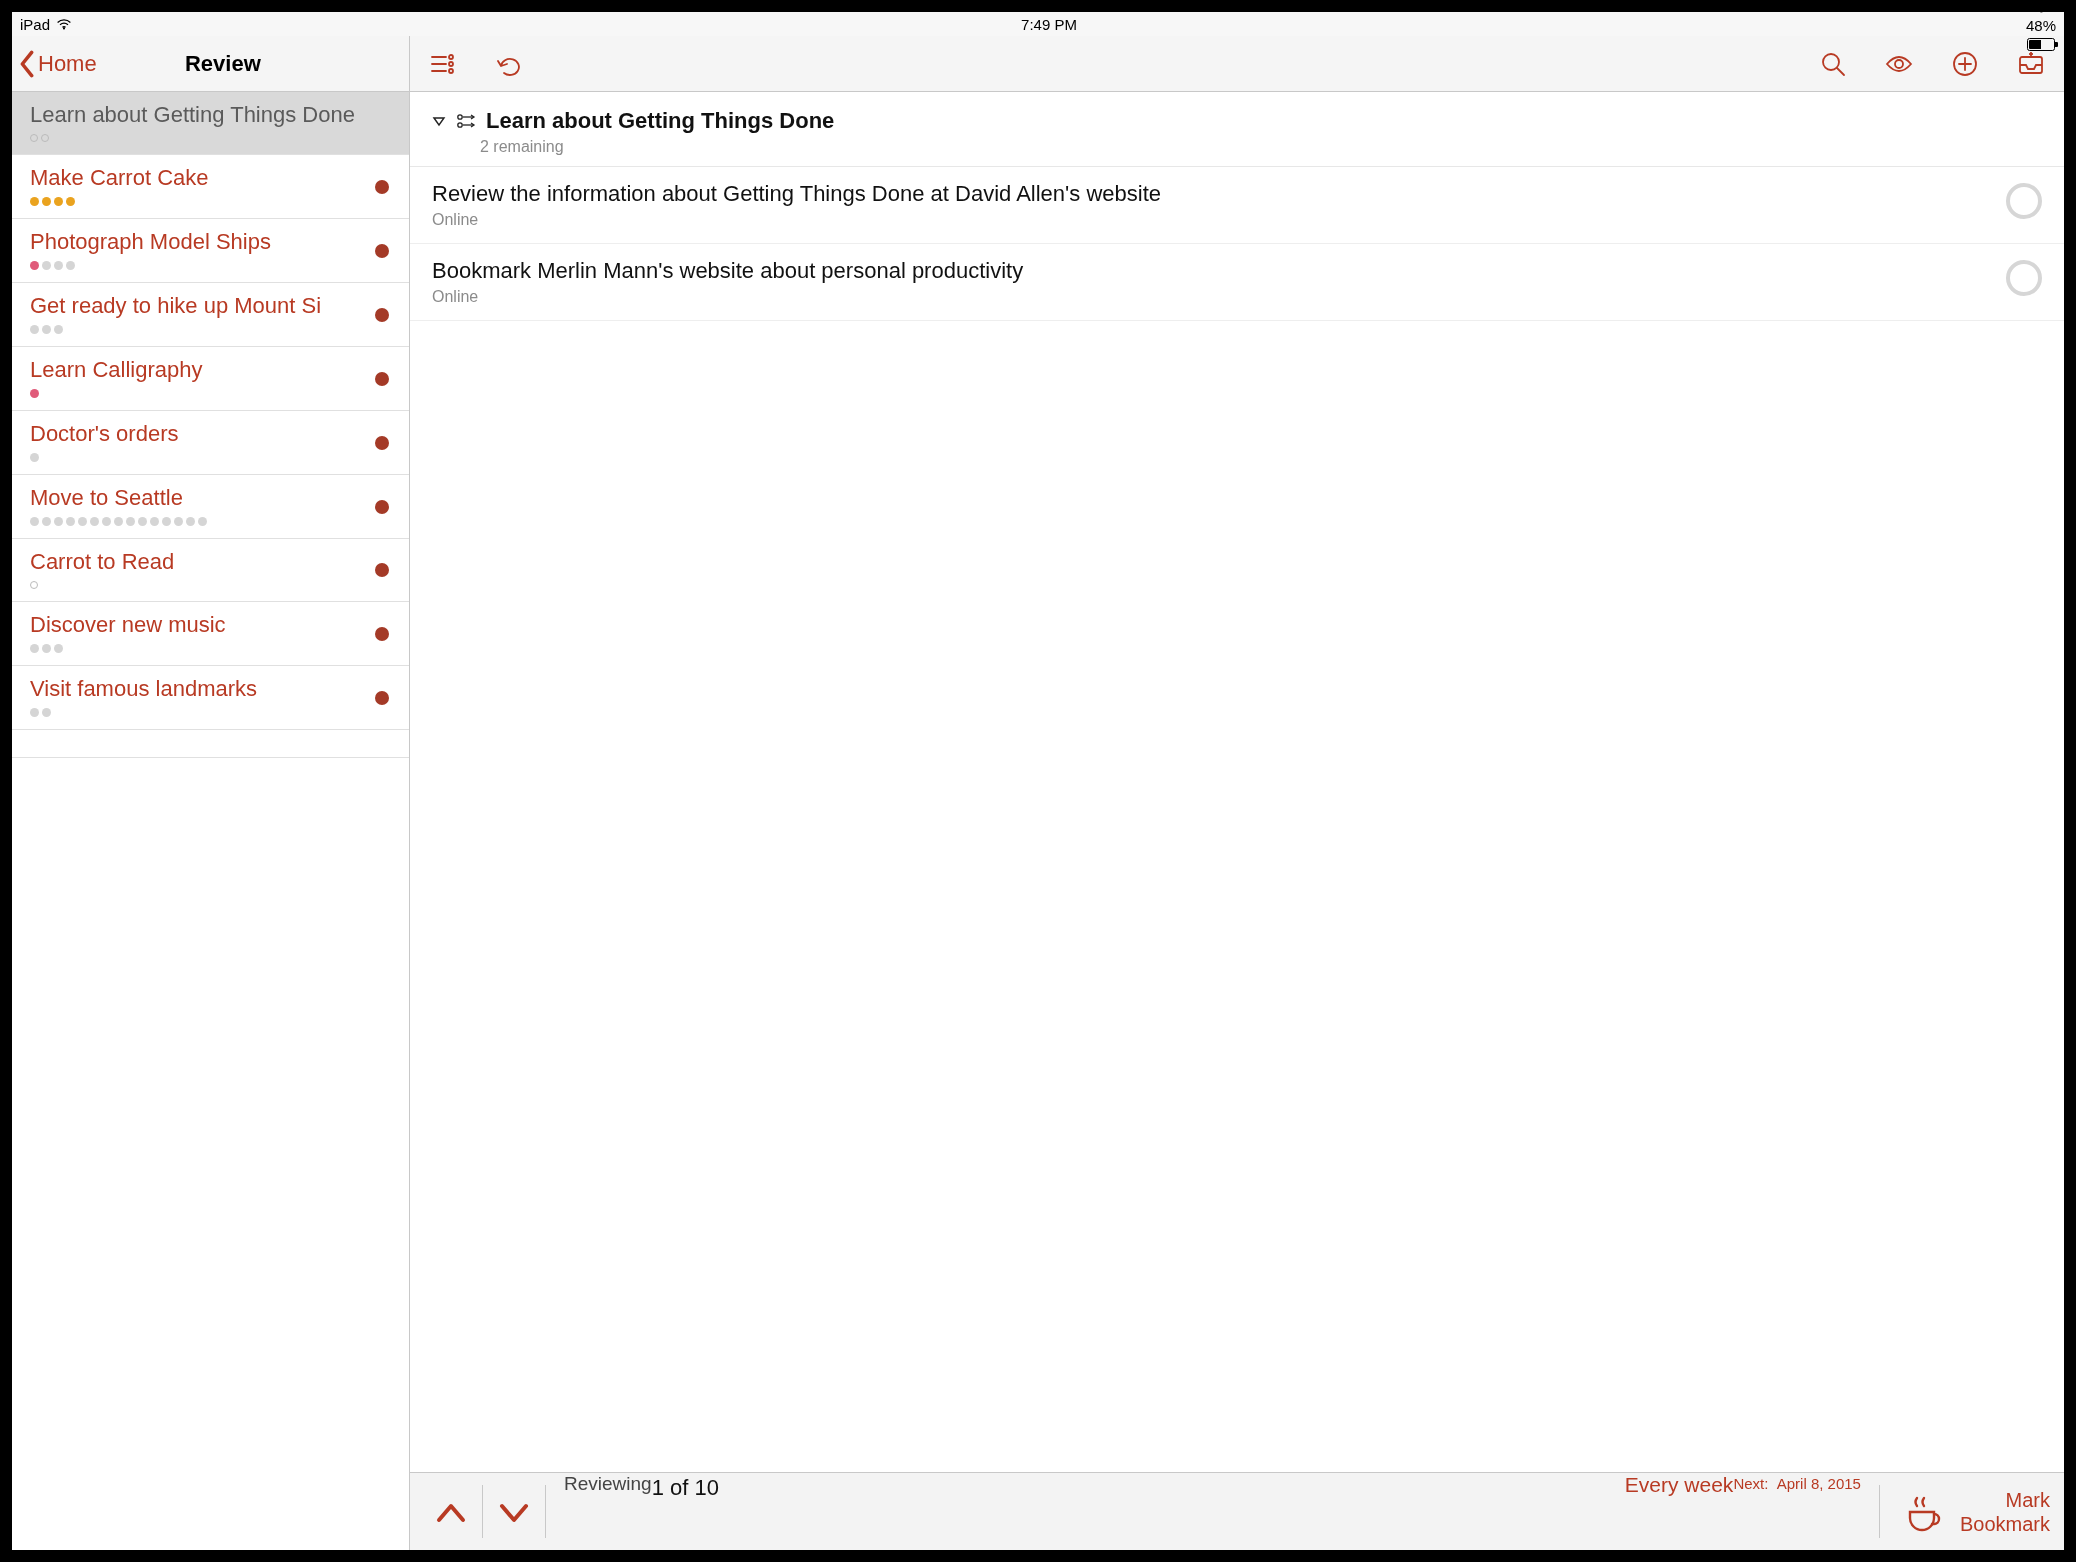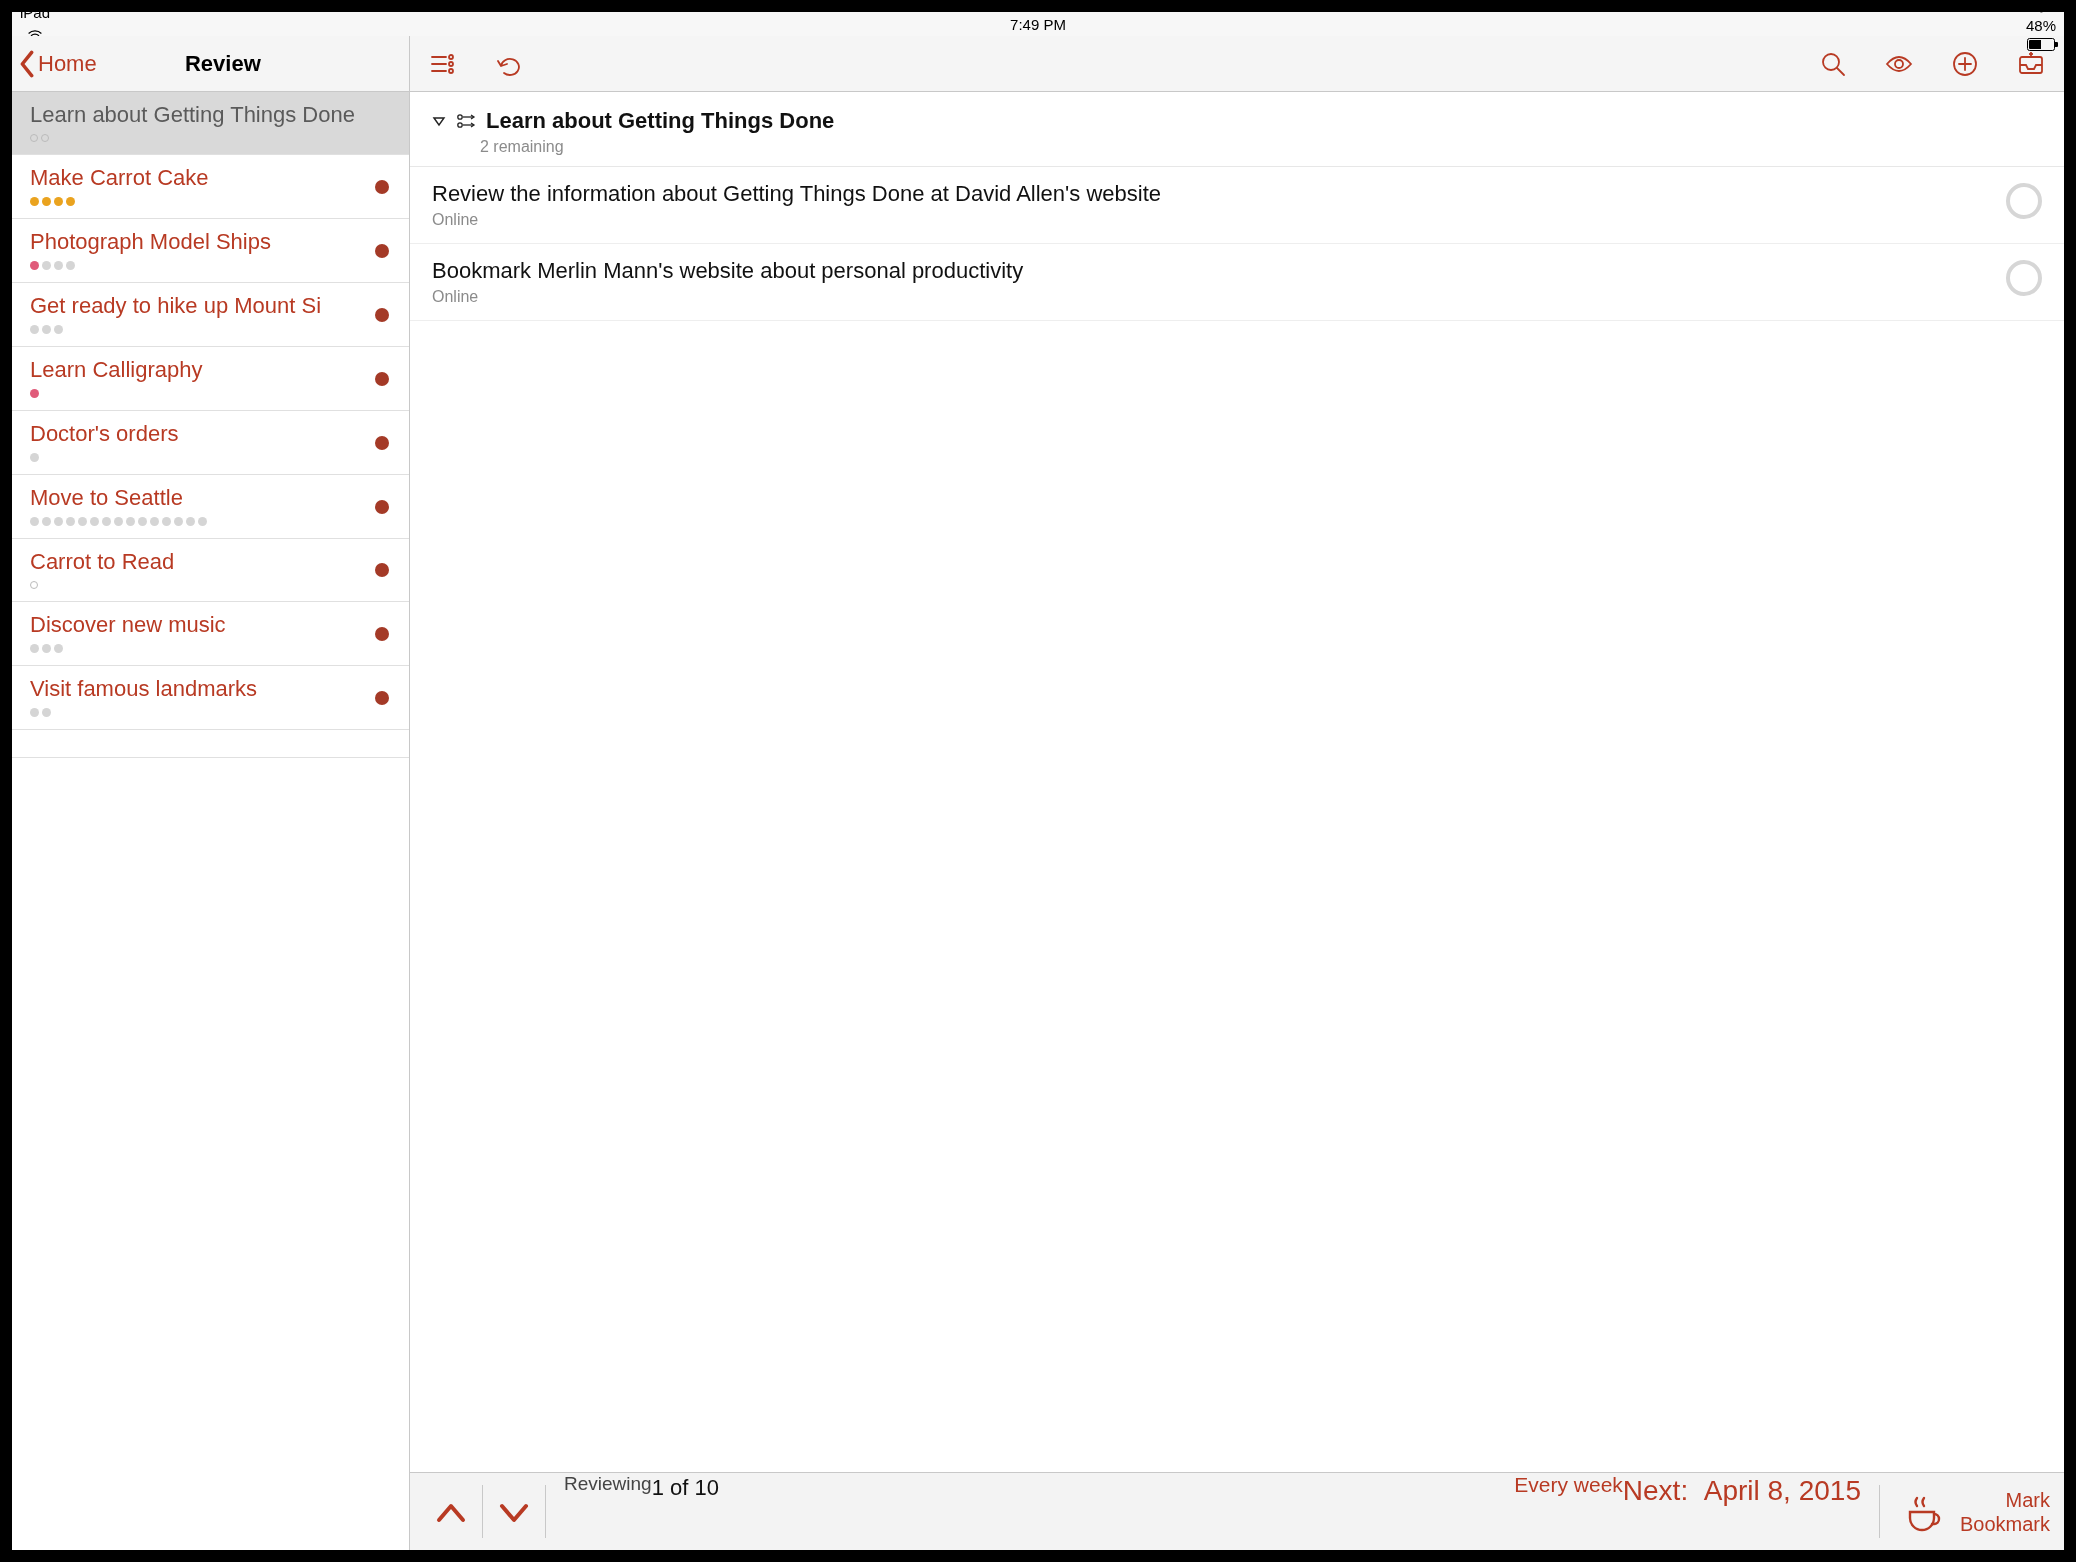--- a/index.html
+++ b/index.html
@@ -1,21 +1,21 @@
 <!DOCTYPE html>
 <html><head>
 <meta charset="utf-8">
 <style>
 * { margin: 0; padding: 0; box-sizing: border-box; font-family: -apple-system, "Helvetica Neue", Helvetica, Arial, sans-serif; -webkit-font-smoothing: antialiased; }
 html, body { width: 100%; height: 100%; background: #000; }
 .device { position: absolute; top: 12px; left: 12px; right: 12px; bottom: 12px; background: #fff; overflow: hidden; }
 
 
 .statusbar { height: 24px; background: #f7f7f7; display: flex; align-items: center; font-size: 15px; color: #000; padding: 0 8px; }
-.sb-left { display: flex; align-items: center; gap: 6px; flex-direction: column; }
+.sb-left { display: flex; align-items: center; gap: 6px; }
 .sb-center { flex: 1; text-align: center; font-weight: 500; }
 .sb-right { display: flex; align-items: center; gap: 4px; color: #555; flex-direction: column; }
 .battery { width: 28px; height: 13px; border: 1.3px solid #000; border-radius: 2.5px; position: relative; display: inline-block; }
 .battery::after { content:""; position:absolute; right:-4px; top:3px; width:2.5px; height:5px; background:#000; border-radius:0 1px 1px 0;}
 .battery-fill { position:absolute; left:1px; top:1px; bottom:1px; width: 48%; background:#000; border-radius: 1px 0 0 1px;}
 .wifi { width: 16px; height: 12px; display: inline-block; }
 
 
 .navbars { display: flex; height: 56px; border-bottom: 1px solid #c8c8c8; }
 .nav-left { width: 398px; display: flex; align-items: center; background:#f5f5f5; border-right:1px solid #c8c8c8; }
@@ -316,21 +316,21 @@
             </svg>
         </div>
         <div class="ft-sep"></div>
         <div class="ft-block">
           <div class="ft-line1">Reviewing</div>
           <div class="ft-line2">1 of 10</div>
         </div>
         <div class="ft-spacer"></div>
         <div class="ft-block ft-right">
           <div class="ft-line1 ft-red" style="font-size:21px;">Every  week</div>
-          <div class="ft-line2 ft-red" style="font-size:28px;"><span>Next:</span>&nbsp;&nbsp;<span>April 8, 2015</span></div>
+          <div class="ft-line2 ft-red" style="font-size:15px;"><span>Next:</span>&nbsp;&nbsp;<span>April 8, 2015</span></div>
         </div>
         <div class="ft-sep"></div>
         <div class="ft-mark">
           <span>
             <svg width="44" height="44" viewBox="0 0 44 44">
                 <g fill="none" stroke="#b83a23" stroke-width="2.4" stroke-linecap="round">
                   <path d="M8 22 h24 v6 a10 10 0 0 1 -24 0 z"></path>
                   <path d="M32 24 a5 5 0 0 1 0 10 h-2"></path>
                   <path d="M15 8 q-3 4 0 8"></path>
                   <path d="M22 8 q-3 4 0 8"></path>

